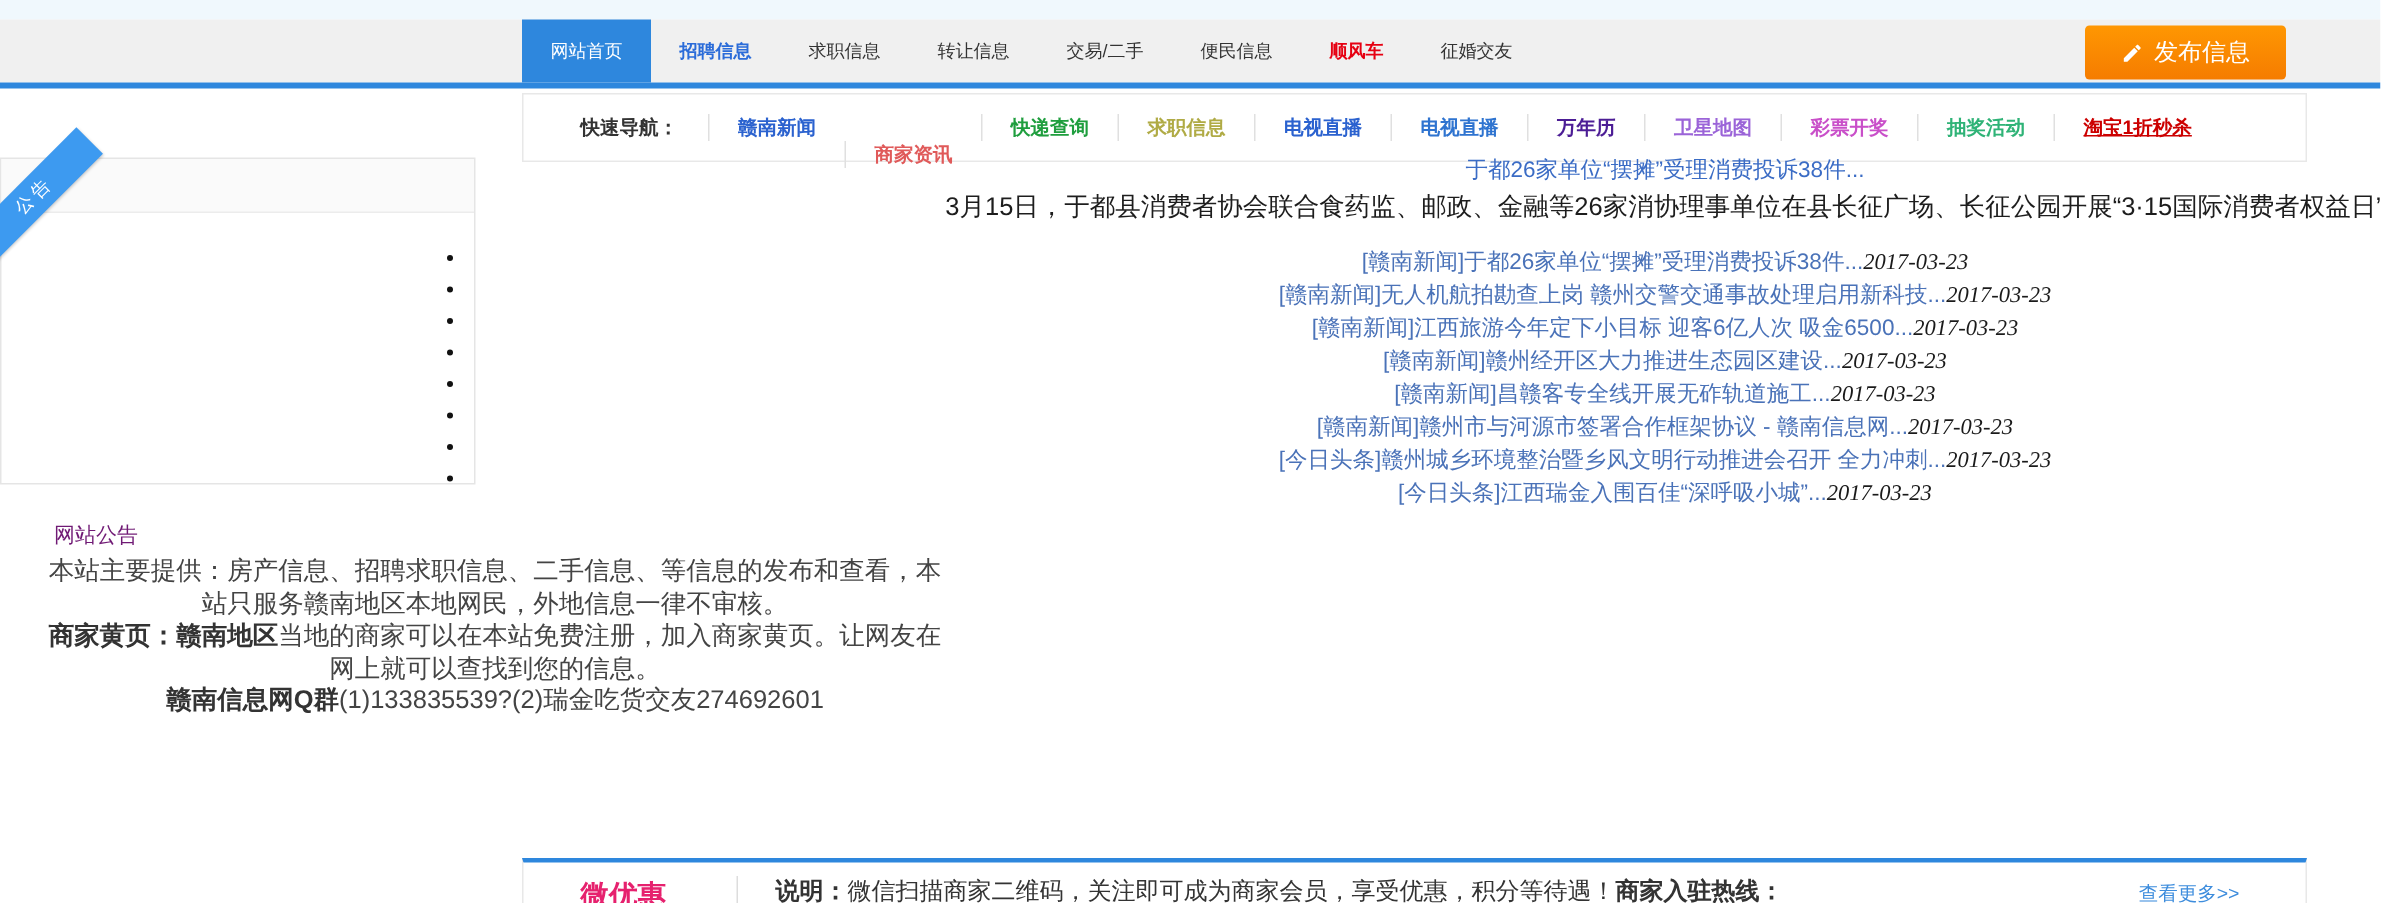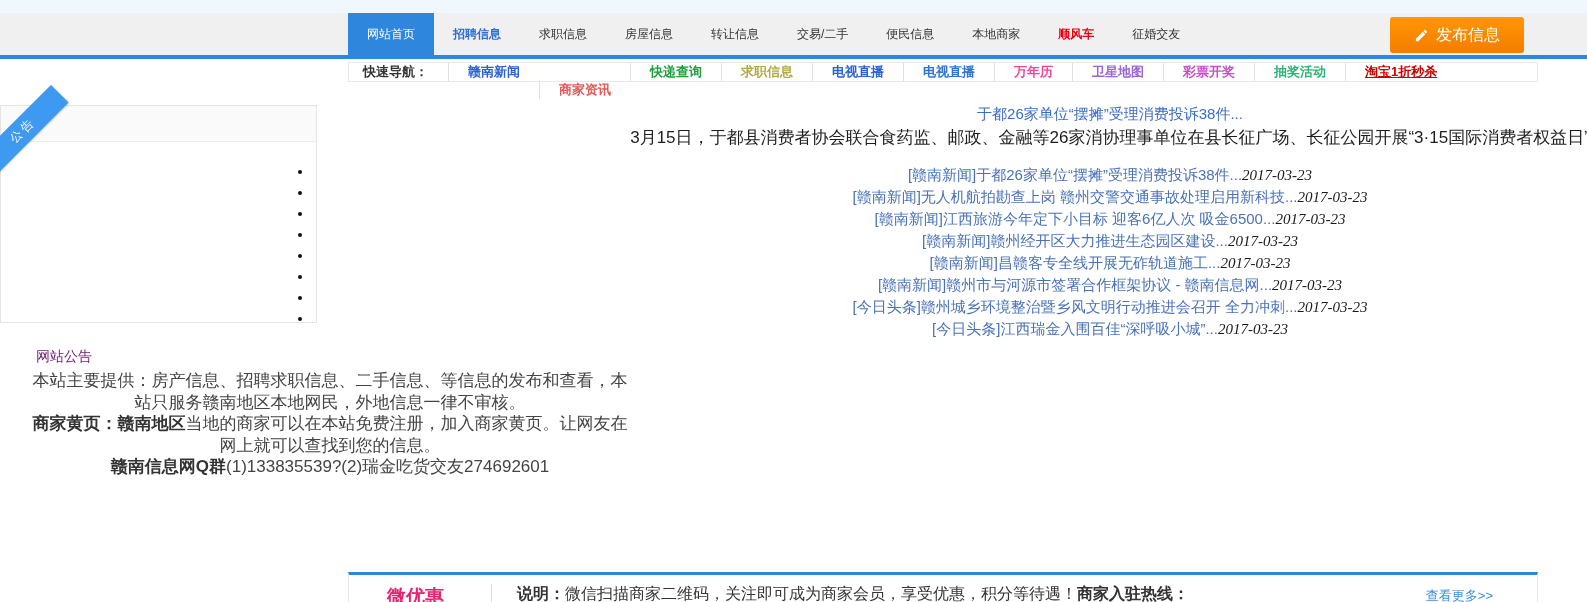--- a/index.html
+++ b/index.html
@@ -24,23 +24,23 @@
   .tab.blue { color:#2b6cd9; font-weight:bold; }
   .tab.red { color:#e60012; font-weight:bold; }
 
   .publish-btn { position:absolute; left:1390px; top:17px; width:134px; height:36px;
                  background:linear-gradient(#ff9702,#f57c00); color:#fff;
                  border:none; border-radius:3px; font-size:16px; cursor:pointer;
                  display:flex; align-items:center; justify-content:center; gap:7px;
                  font-family:inherit; }
 
   
-  .quicknav { position:absolute; left:348px; top:62px; width:1190px; height:20px;
+  .quicknav { position:absolute; left:348px; top:62px; width:1190px; height:46px;
               background:#fff; border:1px solid #e8e8e8; display:flex;
-              align-items:center; font-size:13px; }
+              align-items:center; font-size:13px;padding-left:24px; }
   .quicknav .qlabel { font-weight:bold; color:#333; padding:0 20px 0 14px; }
   .qlink { padding:0 19px; border-left:1px solid #e0e0e0; font-weight:bold;
            text-decoration:none; white-space:nowrap; cursor:pointer; }
 
   
   .ann-box { position:absolute; left:0; top:105px; width:317px; height:218px;
              background:#fff; border:1px solid #e5e5e5; }
   .ann-head { height:36px; background:#fafafa; border-bottom:1px solid #ececec; }
   .ribbon { position:absolute; top:12px; left:-30px; width:104px;
             transform:rotate(-45deg); background:#3d9af0; color:#fff;
@@ -92,29 +92,27 @@
 <div class="navline"></div>
 
 <nav class="tabs">
 
     <a class="tab active">网站首页</a>
 
     <a class="tab blue">招聘信息</a>
 
     <a class="tab">求职信息</a>
 
-    <a class="tab">房屋信息</a>
 
     <a class="tab">转让信息</a>
 
     <a class="tab">交易/二手</a>
 
     <a class="tab">便民信息</a>
 
-    <a class="tab">本地商家</a>
 
     <a class="tab red">顺风车</a>
 
     <a class="tab">征婚交友</a>
 
 </nav>
 
 <button class="publish-btn">
   <svg viewBox="0 0 24 24" width="15" height="15" aria-hidden="true">
     <path fill="#ffffff" d="M3 17.2V21h3.8L17.9 9.9l-3.8-3.8L3 17.2zM20.7 7.1c.4-.4.4-1 0-1.4l-2.4-2.4c-.4-.4-1-.4-1.4 0l-1.8 1.8 3.8 3.8 1.8-1.8z"></path>
@@ -130,21 +128,21 @@
     <a class="qlink" style="color: rgb(224, 90, 90); margin-top: 36px;">商家资讯</a>
 
     <a class="qlink" style="color: rgb(31, 158, 62);">快递查询</a>
 
     <a class="qlink" style="color: rgb(176, 171, 69);">求职信息</a>
 
     <a class="qlink" style="color: rgb(43, 98, 207);">电视直播</a>
 
     <a class="qlink" style="color: rgb(47, 116, 208);">电视直播</a>
 
-    <a class="qlink" style="color: #ec4899;">万年历</a>
+    <a class="qlink" style="color: #4c1d95;">万年历</a>
 
     <a class="qlink" style="color: rgb(155, 100, 216);">卫星地图</a>
 
     <a class="qlink" style="color: rgb(201, 79, 201);">彩票开奖</a>
 
     <a class="qlink" style="color: rgb(47, 179, 119);">抽奖活动</a>
 
     <a class="qlink" style="color: rgb(204, 0, 0); text-decoration: underline;">淘宝1折秒杀</a>
 
 </div>

